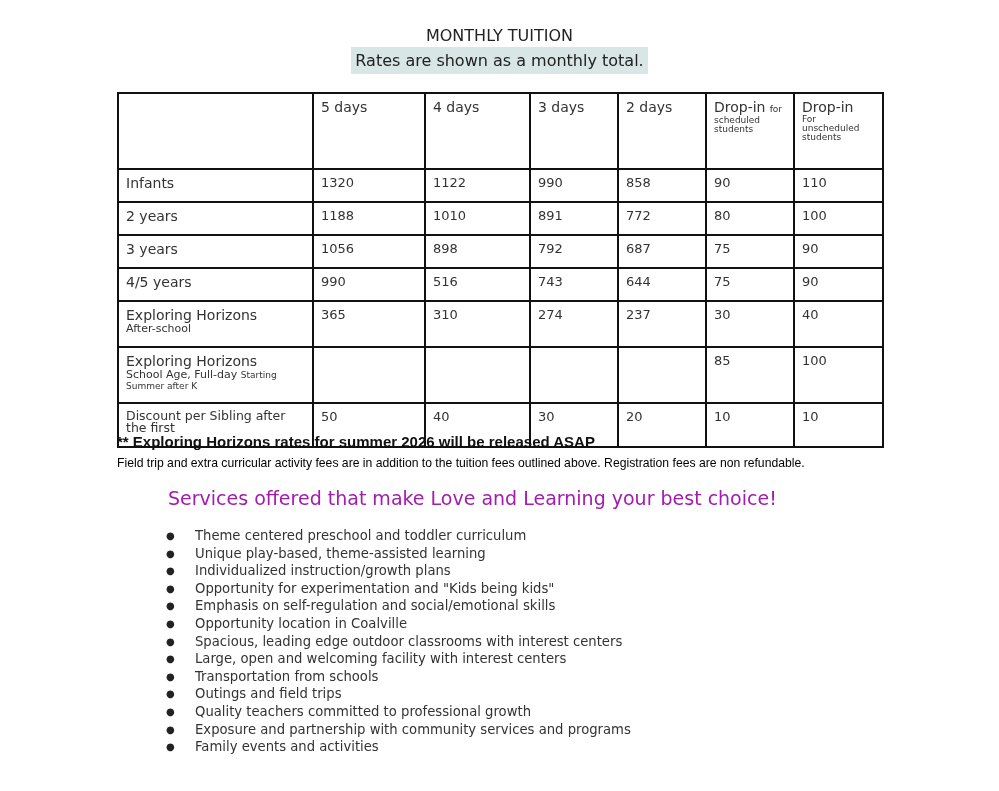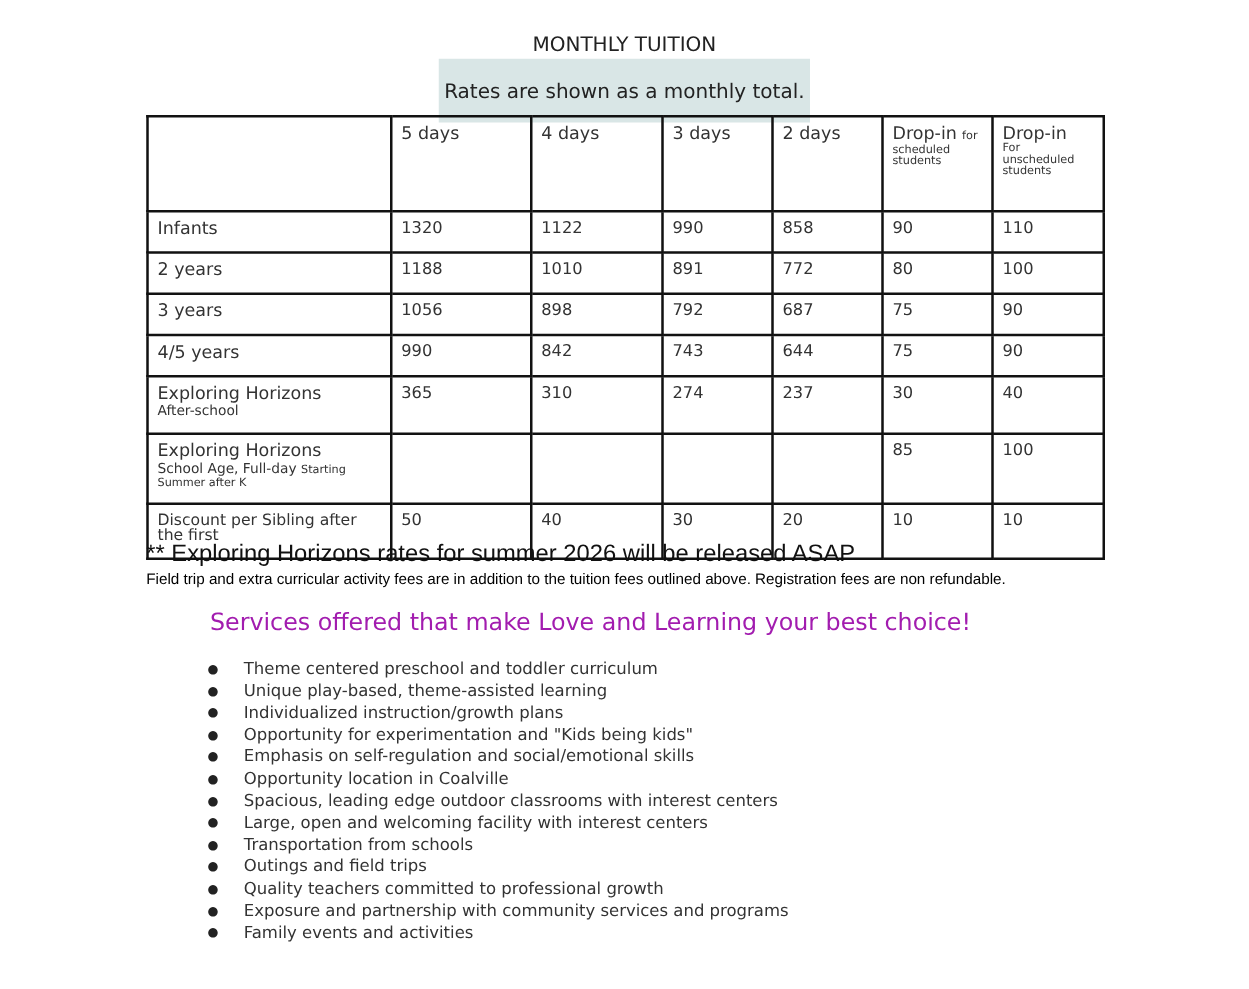--- a/index.html
+++ b/index.html
@@ -1,29 +1,29 @@
 <!DOCTYPE html>
 <html><head>
 <meta charset="utf-8">
 <style>
   html, body { margin:0; padding:0; background:#ffffff; }
   body { width:999px; height:791px; position:relative; overflow:hidden; color:#222; font-family:"DejaVu Sans", sans-serif; }
   .title { position:absolute; top:26px; left:0; width:999px; text-align:center; font-size:16px; color:#222; font-family:"DejaVu Sans", sans-serif; }
   .subtitle-wrap { position:absolute; top:47px; left:0; width:999px; text-align:center; }
-  .subtitle { display:inline-block; background:#d9e6e6; padding:16px 4px; font-size:16px; line-height:19px; color:#222; }
+  .subtitle { display:inline-block; background:#d9e6e6; padding:4px 4px; font-size:16px; line-height:19px; color:#222; }
   table.rates { position:absolute; top:92px; left:117px; border-collapse:collapse; font-size:13px; color:#333; table-layout:fixed; }
   table.rates td { border:2px solid #111; vertical-align:top; padding:6px 7px 4px 7px; line-height:14px; }
   .hdr-main { font-size:14px; }
   .hdr-small { font-size:9px; line-height:9px; display:block; }
   .hdr-inline-small { font-size:9px; }
   .row-label-main { font-size:14px; display:block; line-height:15px; }
   .row-label-sub { font-size:11px; line-height:12px; display:block; }
   .row-label-sub .tiny { font-size:9px;margin-top:36px; }
   .row-label-tiny { font-size:9px; line-height:10px; display:block; }
-  .note-big { position:absolute; top:433px; left:117px; font-family:"Liberation Sans", sans-serif; font-size:19px; color:#111; white-space:nowrap; }
+  .note-big { position:absolute; top:433px; left:117px; font-family:"Liberation Sans", sans-serif; font-size:15px; color:#111; white-space:nowrap;font-weight:bold; }
   .note-small { position:absolute; top:456px; left:117px; font-family:"Liberation Sans", sans-serif; font-size:12.2px; color:#000000; white-space:nowrap; }
   .services-title { position:absolute; top:487px; left:168px; font-size:19px; color:#a21caf; white-space:nowrap; }
   ul.services { position:absolute; top:527px; left:165px; margin:0; padding:0; list-style:none; }
   ul.services li { font-size:13.2px; line-height:17.6px; color:#333; white-space:nowrap; position:relative; padding-left:30px; }
   ul.services li .bullet { position:absolute; left:1px; top:0; font-size:10px; color:#222; }
 </style>
 </head>
 <body>
 
 <div class="title">MONTHLY TUITION</div>
@@ -89,21 +89,21 @@
     <td>792</td>
     <td>687</td>
     <td>75</td>
     <td>90</td>
   </tr>
   <tr style="height:33px">
     <td>
           <span class="row-label-main">4/5 years</span>
         </td>
     <td>990</td>
-    <td>842</td>
+    <td>516</td>
     <td>743</td>
     <td>644</td>
     <td>75</td>
     <td>90</td>
   </tr>
   <tr style="height:46px">
     <td>
       <span class="row-label-main">Exploring Horizons</span>
       <span class="row-label-sub">After-school</span>
     </td>

